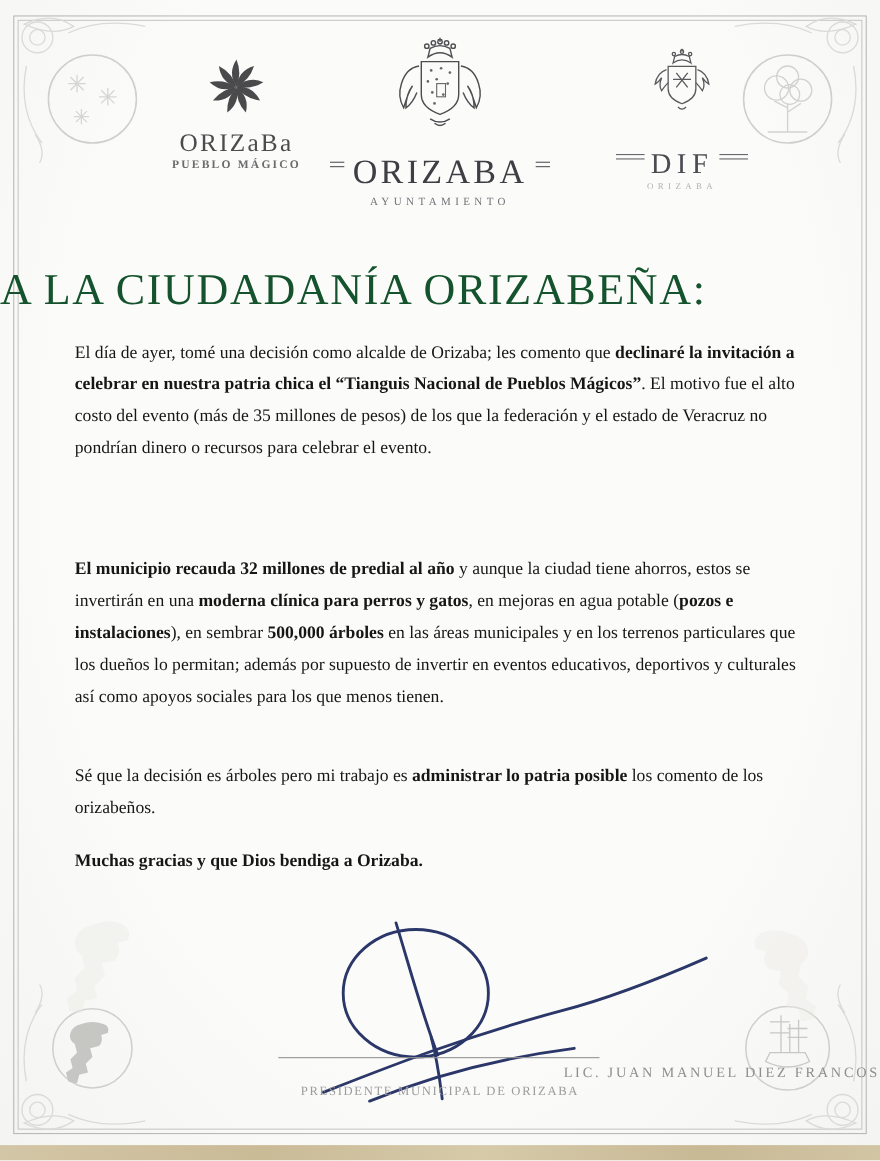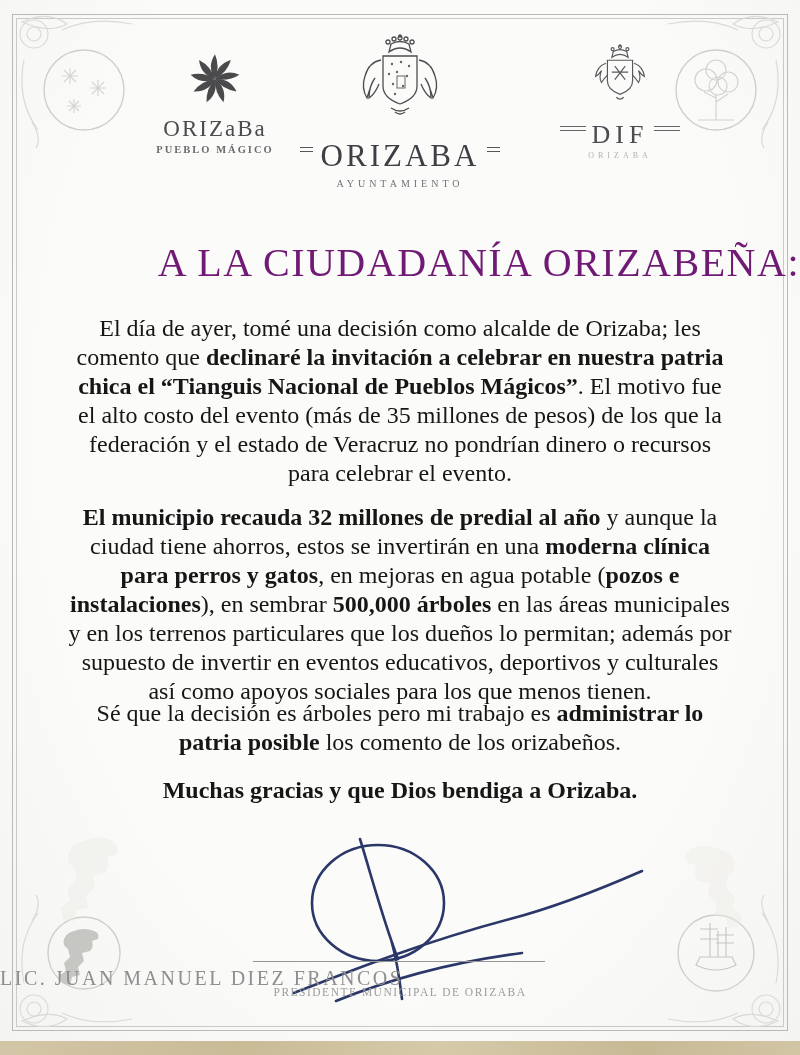--- a/index.html
+++ b/index.html
@@ -26,42 +26,42 @@
   .logo{position:absolute;text-align:center;color:#4a4a4a;}
   .logo-pm{left:120px;top:48px;width:190px;}
   .logo-pm .pm-name{font-size:23px;letter-spacing:2px;color:#4c4c4e;margin-top:2px;}
   .logo-pm .pm-sub{font-size:10.5px;letter-spacing:2px;color:#6b6b6d;margin-top:2px;font-weight:bold;}
   .logo-ayto{left:300px;top:34px;width:200px;}
   .logo-ayto .city-name{font-size:31px;letter-spacing:3px;color:#3e3e44;display:flex;align-items:center;justify-content:center;gap:8px;margin-top:4px;}
   .rule{display:inline-block;height:1px;background:#55555a;width:34px;position:relative;top:-5px;}
   .rule:before{content:"";position:absolute;top:-4px;left:0;right:0;height:1px;background:#55555a;}
   .logo-ayto .city-sub{font-size:10px;letter-spacing:4px;color:#72727a;margin-top:4px;}
   .logo-dif{left:545px;top:44px;width:150px;}
-  .logo-dif .dif-name{font-size:26px;letter-spacing:5px;color:#4b4b52;display:flex;align-items:center;justify-content:center;gap:6px;margin-top:2px;}
+  .logo-dif .dif-name{font-size:26px;letter-spacing:5px;color:#4b4b52;display:flex;align-items:center;justify-content:center;gap:6px;margin-top:16px;}
   .rule2{display:inline-block;height:1px;background:#66666c;width:26px;position:relative;top:-5px;}
   .rule2:before{content:"";position:absolute;top:-4px;left:0;right:0;height:1px;background:#66666c;}
   .logo-dif .dif-sub{font-size:8px;letter-spacing:4px;color:#b2b2ae;margin-top:1px;}
   
   .doc-title{
-    position:absolute;left:0;right:0;top:212px;text-align:right;
-    font-size:40px;letter-spacing:1.5px;color:#701a75;font-weight:400;
+    position:absolute;left:0;right:0;top:212px;text-align:left;
+    font-size:40px;letter-spacing:1.5px;color:#14532d;font-weight:400;
   }
   
-  .para{position:absolute;left:68px;width:664px;text-align:center;
-    font-size:24px;line-height:29px;color:#161616;}
+  .para{position:absolute;left:68px;width:664px;text-align:left;
+    font-size:16px;line-height:29px;color:#161616;}
   .para b{font-weight:bold;}
   .p1{top:290px;}
   .p2{top:457px;margin-top:46px;}
   .p3{top:675px;}
   .p4{top:752px;font-weight:bold;}
   
   .sig-svg{position:absolute;left:280px;top:823px;}
   .sig-line{position:absolute;left:253px;top:961px;width:292px;height:1px;background:#959595;}
-  .sig-name{position:absolute;left:0;right:0;top:967px;text-align:left;
-    font-size:20px;letter-spacing:2.5px;color:#8e8e90;}
+  .sig-name{position:absolute;left:0;right:0;top:967px;text-align:right;
+    font-size:13px;letter-spacing:2.5px;color:#8e8e90;}
   .sig-role{position:absolute;left:0;right:0;top:986px;text-align:center;
     font-size:11.5px;letter-spacing:1.5px;color:#9c9c9e;}
   .bottom-strip{position:absolute;left:0;right:0;bottom:0;height:14px;
     background:linear-gradient(90deg,#d3c6a6,#cabb97 30%,#d6caa9 55%,#c8b995 80%,#d2c5a4);}
   .orn{stroke:#cfcfcc;fill:none;stroke-width:1.4;}
   .orn-faint{stroke:#dadad6;fill:none;stroke-width:1.2;}
 </style>
 </head>
 <body>
 

